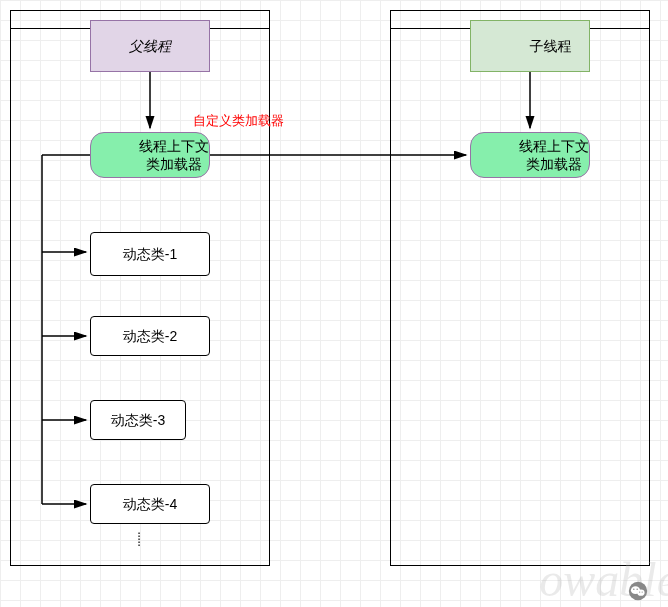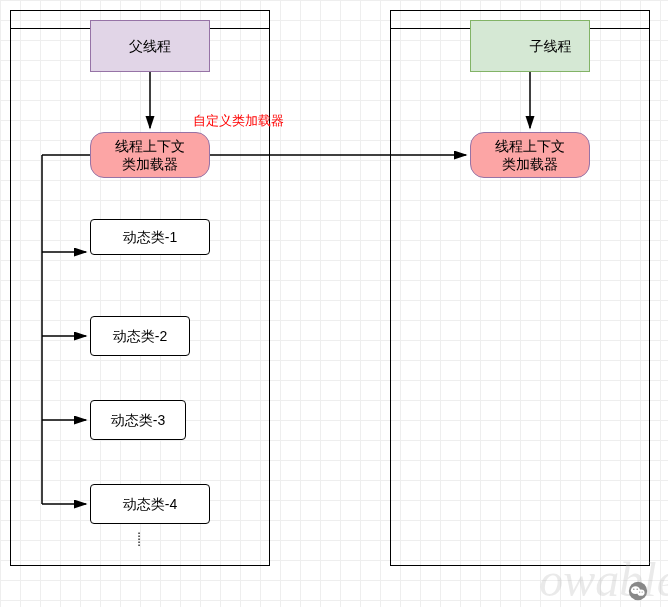--- a/index.html
+++ b/index.html
@@ -37,24 +37,25 @@
   }
   .purple-box {
     background: #e1d5e7;
     border: 1.5px solid #9673a6;
   }
   .green-box {
     background: #d5e8d4;
     border: 1.5px solid #82b366;
   }
   .rounded-box {
-    background: #fca5a5;
+    background: #86efac;
     border: 1.5px solid #9673a6;
     border-radius: 14px;
     white-space: pre-line;
+    justify-content: flex-end;
   }
   .white-box {
     background: #fff;
     border: 1.5px solid #000;
     border-radius: 4px;
   }
   .red-label {
     position: absolute;
     color: #ff0000;
     font-size: 13px;
@@ -102,44 +103,44 @@
 <body>
 
 <div class="container" style="left:10px; top:10px; width:260px; height:556px;">
   <div class="container-header"></div>
 </div>
 
 <div class="container" style="left:390px; top:10px; width:260px; height:556px;">
   <div class="container-header"></div>
 </div>
 
-<div class="box purple-box" style="left:90px; top:20px; width:120px; height:52px;">
+<div class="box purple-box" style="left:90px; top:20px; width:120px; height:52px;font-style:italic;">
   <span>父线程</span>
 </div>
 
 <div class="box green-box" style="left:470px; top:20px; width:120px; height:52px;padding-left:41px;">
   <span>子线程</span>
 </div>
 
 <div class="red-label" style="left:160px; top:112px;">自定义类加载器</div>
 
 <div class="box rounded-box" style="left:90px; top:132px; width:120px; height:46px;">
   <span>线程上下文
 类加载器</span>
 </div>
 
 <div class="box rounded-box" style="left:470px; top:132px; width:120px; height:46px;">
   <span>线程上下文
 类加载器</span>
 </div>
 
-<div class="box white-box" style="left:90px; top:219px; width:120px; height:36px;">
+<div class="box white-box" style="left:90px; top:232px; width:120px; height:44px;">
   <span>动态类-1</span>
 </div>
-<div class="box white-box" style="left:90px; top:316px; width:100px; height:40px;">
+<div class="box white-box" style="left:90px; top:316px; width:120px; height:40px;">
   <span>动态类-2</span>
 </div>
 <div class="box white-box" style="left:90px; top:400px; width:96px; height:40px;">
   <span>动态类-3</span>
 </div>
 <div class="box white-box" style="left:90px; top:484px; width:120px; height:40px;">
   <span>动态类-4</span>
 </div>
 
 <div class="dots">.<br>.<br>.<br>.<br>.</div>

